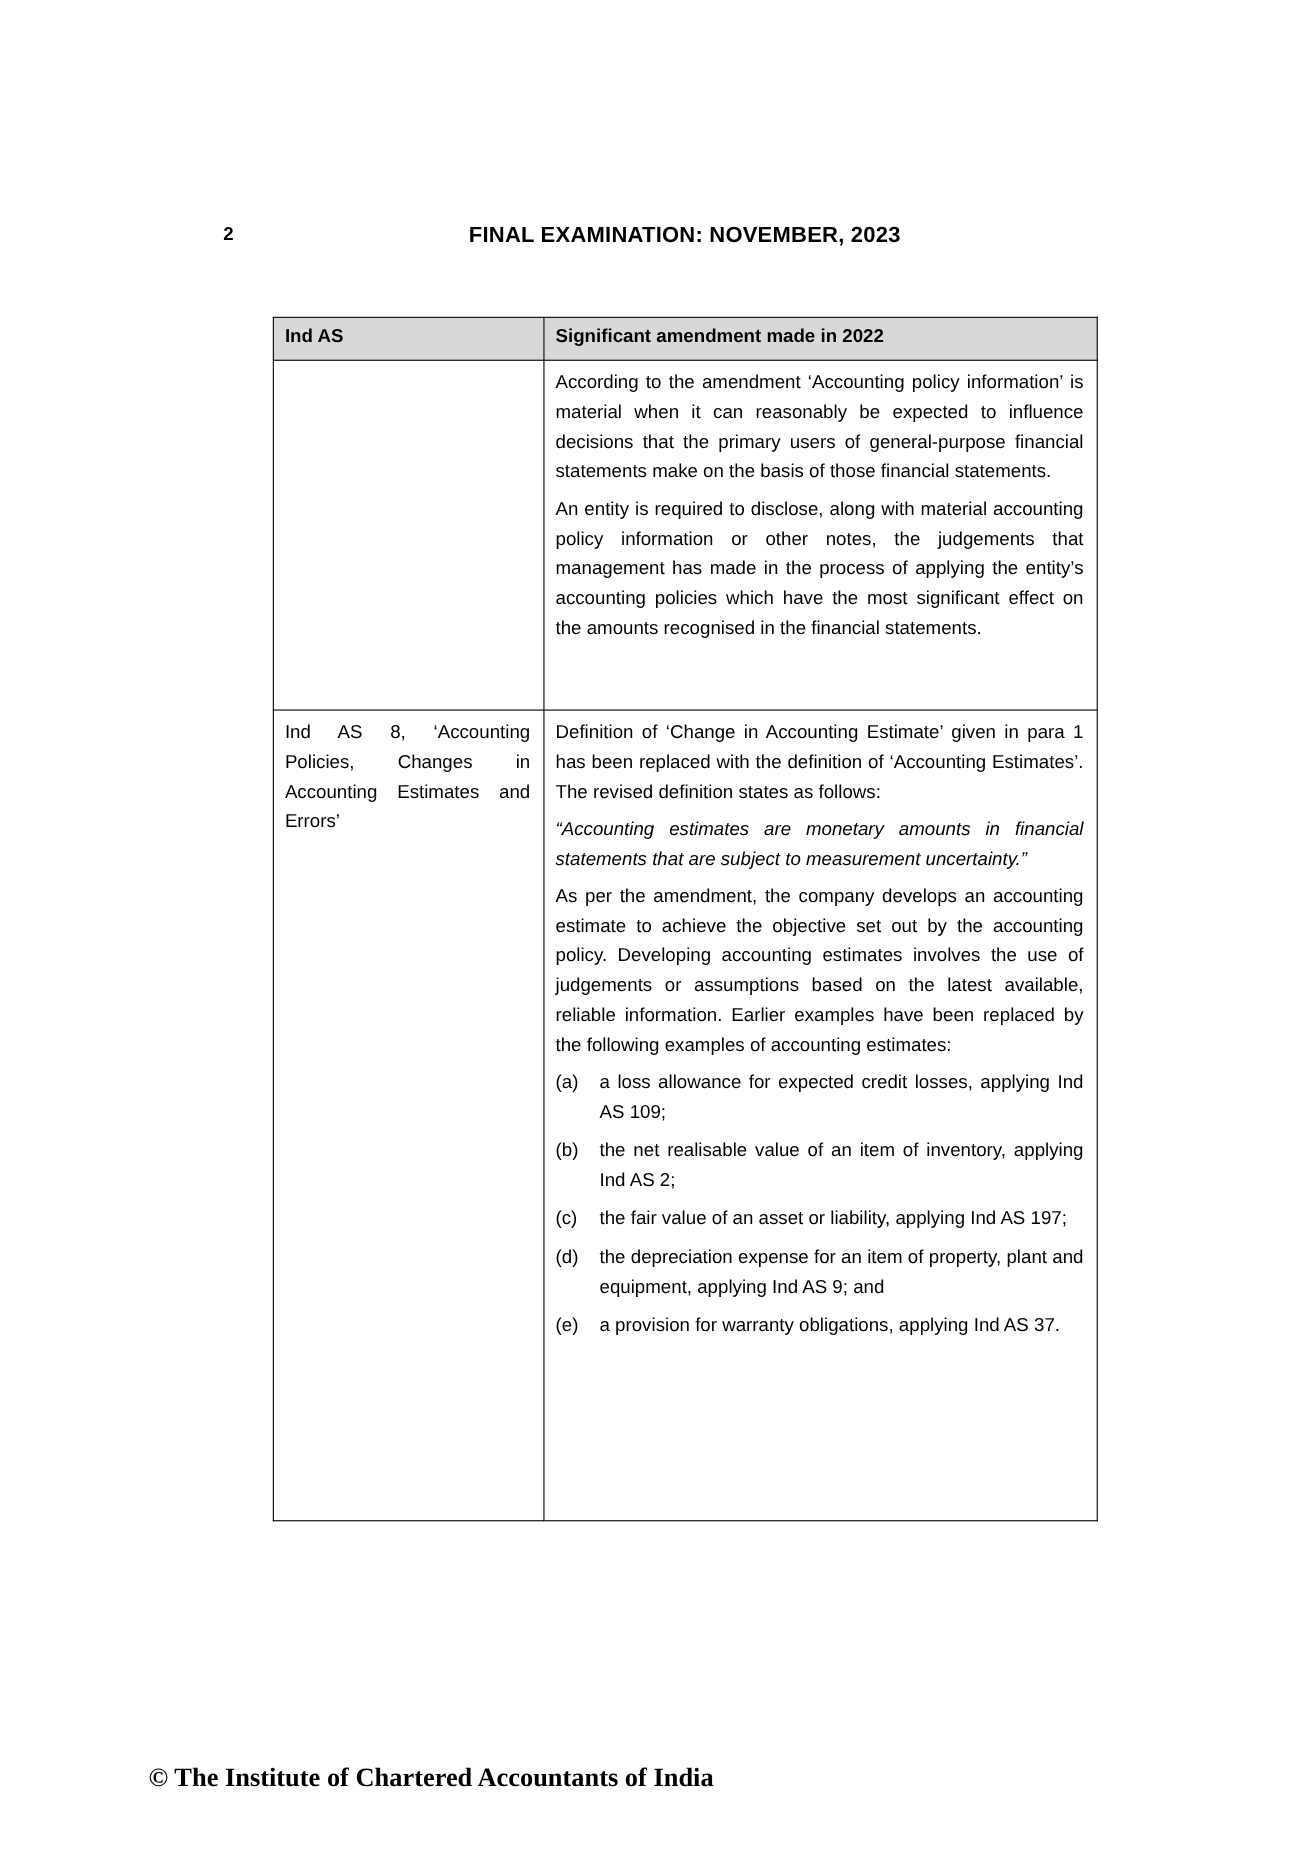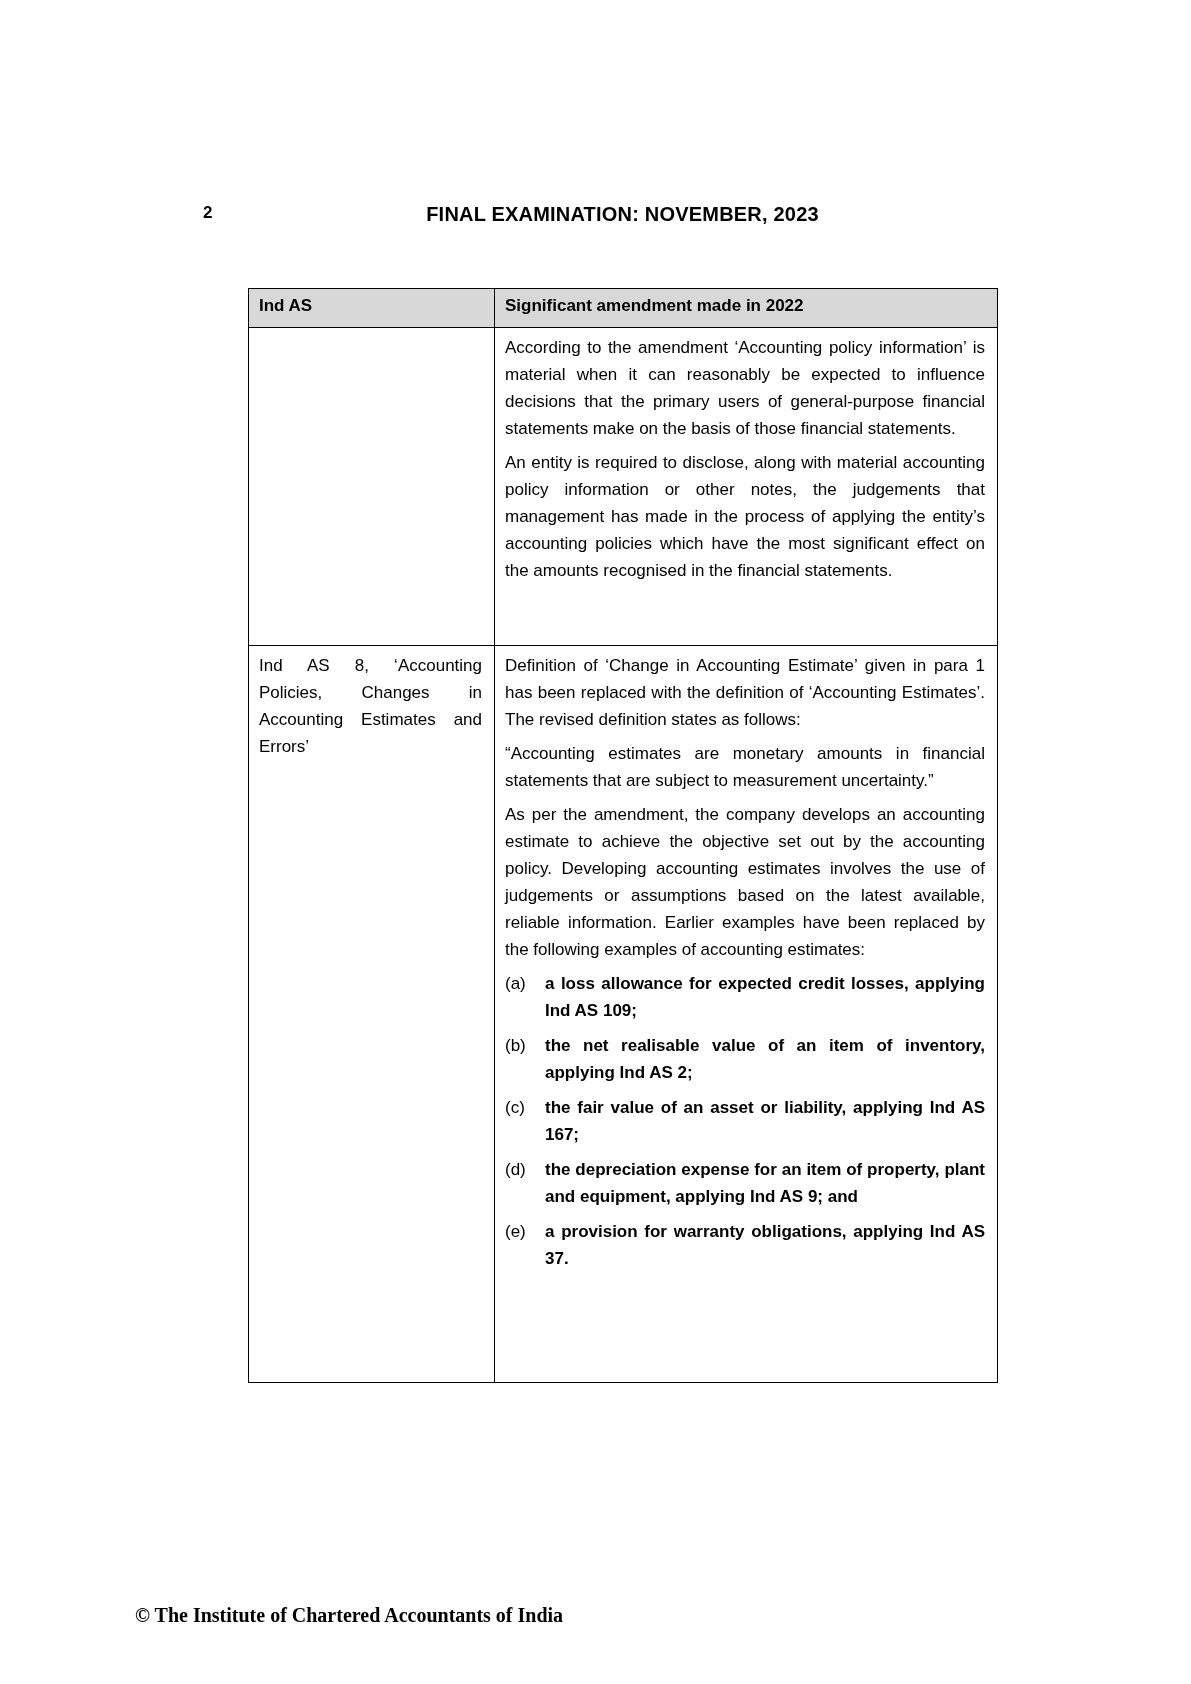--- a/index.html
+++ b/index.html
@@ -51,40 +51,39 @@
     font-weight: bold;
     height: 39px;
     padding: 3px 10px 3px 10px;
   }
   .doc-table td {
     padding: 2px 12px 4px 10px;
     text-align: justify;
   }
   tr.row-1 { height: 318px; }
   .cell-para { margin: 4px 0 7px 0; }
-  .cell-para.italic { }
+  .cell-para.italic { font-style: italic; }
   .list-item {
     display: flex;
     margin: 4px 0 8px 0;
   }
   .list-item .marker {
     flex: 0 0 40px;
     text-align: left;
   }
   .list-item .li-text {
     flex: 1;
     text-align: justify;
-    font-weight: bold;
   }
   .footer {
     position: absolute;
     top: 1604px;
     left: 135px;
     font-family: "Liberation Serif", serif;
-    font-size: 20px;
+    font-size: 24px;
     font-weight: bold;
   }
 </style>
 </head>
 <body>
 
 <div class="page-num">2</div>
 <div class="page-title">FINAL EXAMINATION: NOVEMBER, 2023</div>
 
 <table class="doc-table">
@@ -117,21 +116,21 @@
         <div class="list-item">
           <span class="marker">(a)</span>
           <span class="li-text">a loss allowance for expected credit losses, applying Ind AS 109;</span>
         </div>
         <div class="list-item">
           <span class="marker">(b)</span>
           <span class="li-text">the net realisable value of an item of inventory, applying Ind AS 2;</span>
         </div>
         <div class="list-item">
           <span class="marker">(c)</span>
-          <span class="li-text">the fair value of an asset or liability, applying Ind AS 167;</span>
+          <span class="li-text">the fair value of an asset or liability, applying Ind AS 197;</span>
         </div>
         <div class="list-item">
           <span class="marker">(d)</span>
           <span class="li-text">the depreciation expense for an item of property, plant and equipment, applying Ind AS 9; and</span>
         </div>
         <div class="list-item">
           <span class="marker">(e)</span>
           <span class="li-text">a provision for warranty obligations, applying Ind AS 37.</span>
         </div>
       </td>

